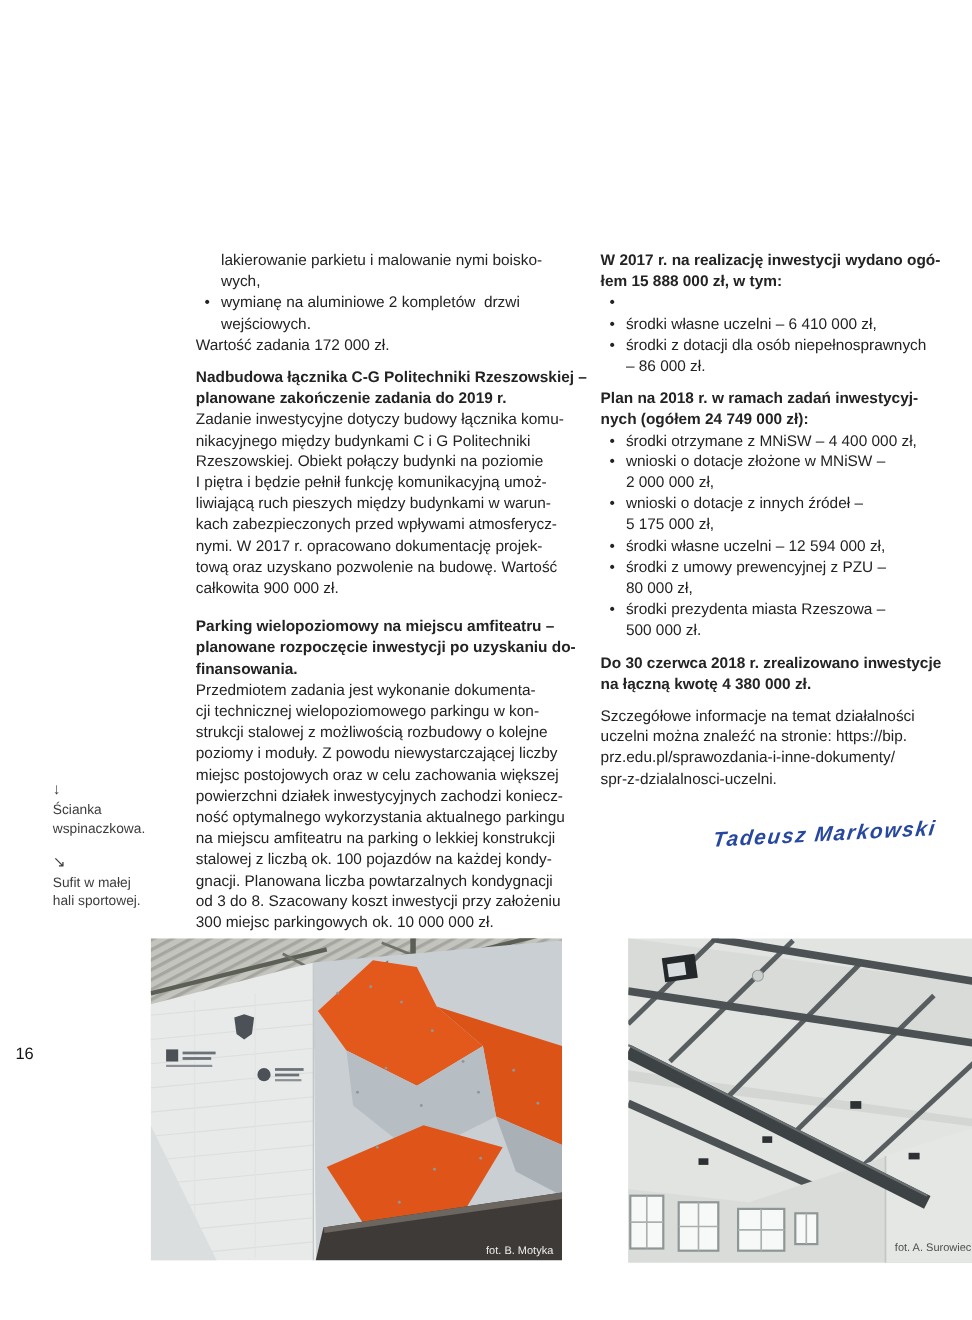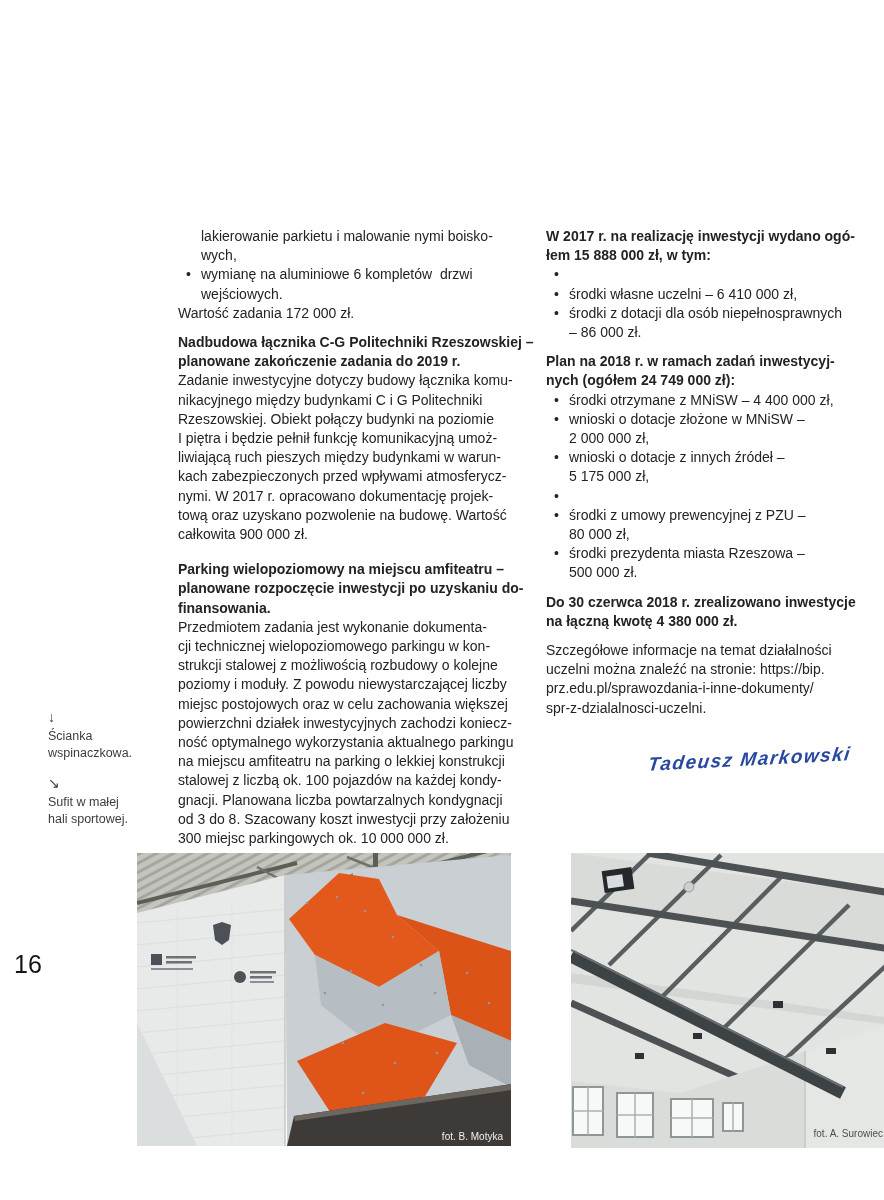--- a/index.html
+++ b/index.html
@@ -13,41 +13,41 @@
   .pre{white-space:pre;}
   .hang{padding-left:23px;}
   .bullet-row{display:flex;}
   .bullet-glyph{flex:0 0 23px;box-sizing:border-box;padding-left:8px;}
   .b{font-weight:700;}
   .mt1{margin-top:10px;}
   .mt2{margin-top:16px;}
   .side-notes{position:absolute;left:48px;top:710px;width:96px;font-size:12.5px;line-height:17px;color:#3d3d3d;}
   .side-note .arrow{font-size:14px;line-height:15px;margin-bottom:3px;}
   .side-note.second{margin-top:14px;}
-  .page-number{position:absolute;left:14px;top:950px;font-size:25px;color:#141414;}
+  .page-number{position:absolute;left:14px;top:950px;font-size:15px;color:#141414;}
   .photo{position:absolute;top:853px;}
   .photo-left{left:137px;}
   .photo-right{left:546px;padding-left:25px;}
   .photo svg{display:block;}
   .credit{font-size:10px;font-family:"Liberation Sans",sans-serif;}
   .signature{
     position:absolute;left:648px;top:748px;width:220px;
     font-size:19px;font-style:italic;font-weight:600;color:#27489e;
     transform:rotate(-3deg) skewX(-10deg);letter-spacing:1.5px;white-space:pre;
   }
 </style>
 </head>
 <body>
 
 <div class="col col-left">
   <div class="pre hang">lakierowanie parkietu i malowanie nymi boisko-
 wych,</div>
   <div class="bullet-row">
     <span class="bullet-glyph">•</span>
-    <span class="pre">wymianę na aluminiowe 6 kompletów  drzwi
+    <span class="pre">wymianę na aluminiowe 2 kompletów  drzwi
 wejściowych.</span>
   </div>
   <div class="pre">Wartość zadania 172 000 zł.</div>
 
   <div class="pre b mt1">Nadbudowa łącznika C-G Politechniki Rzeszowskiej –
 planowane zakończenie zadania do 2019 r.</div>
   <div class="pre">Zadanie inwestycyjne dotyczy budowy łącznika komu-
 nikacyjnego między budynkami C i G Politechniki
 Rzeszowskiej. Obiekt połączy budynki na poziomie
 I piętra i będzie pełnił funkcję komunikacyjną umoż-
@@ -101,20 +101,21 @@
     <span class="pre">wnioski o dotacje złożone w MNiSW –
 2 000 000 zł,</span>
   </div>
   <div class="bullet-row">
     <span class="bullet-glyph">•</span>
     <span class="pre">wnioski o dotacje z innych źródeł –
 5 175 000 zł,</span>
   </div>
   <div class="bullet-row">
     <span class="bullet-glyph">•</span>
+    <span class="pre">środki własne uczelni – 12 594 000 zł,</span>
   </div>
   <div class="bullet-row">
     <span class="bullet-glyph">•</span>
     <span class="pre">środki z umowy prewencyjnej z PZU –
 80 000 zł,</span>
   </div>
   <div class="bullet-row">
     <span class="bullet-glyph">•</span>
     <span class="pre">środki prezydenta miasta Rzeszowa –
 500 000 zł.</span>

